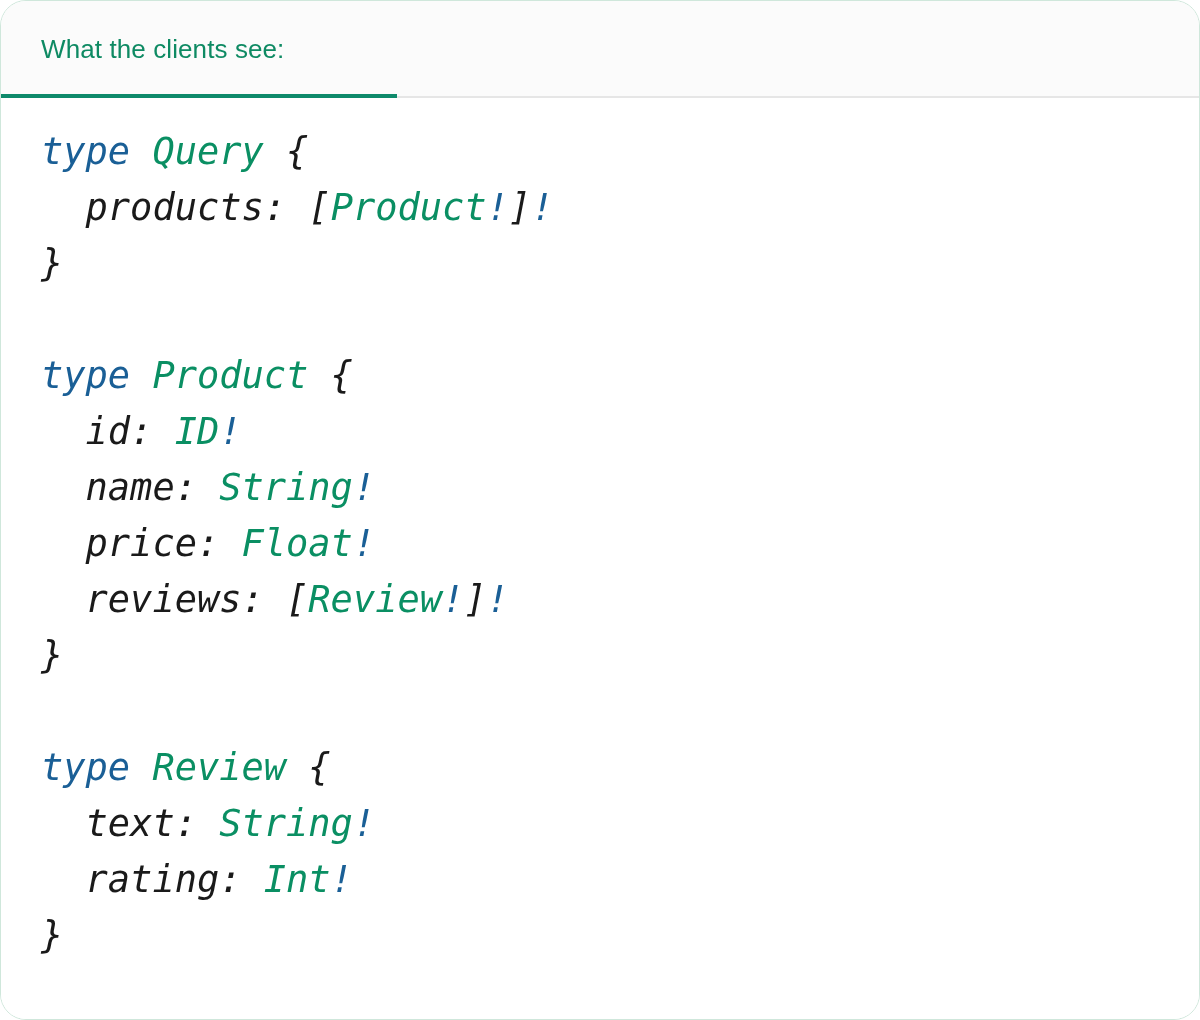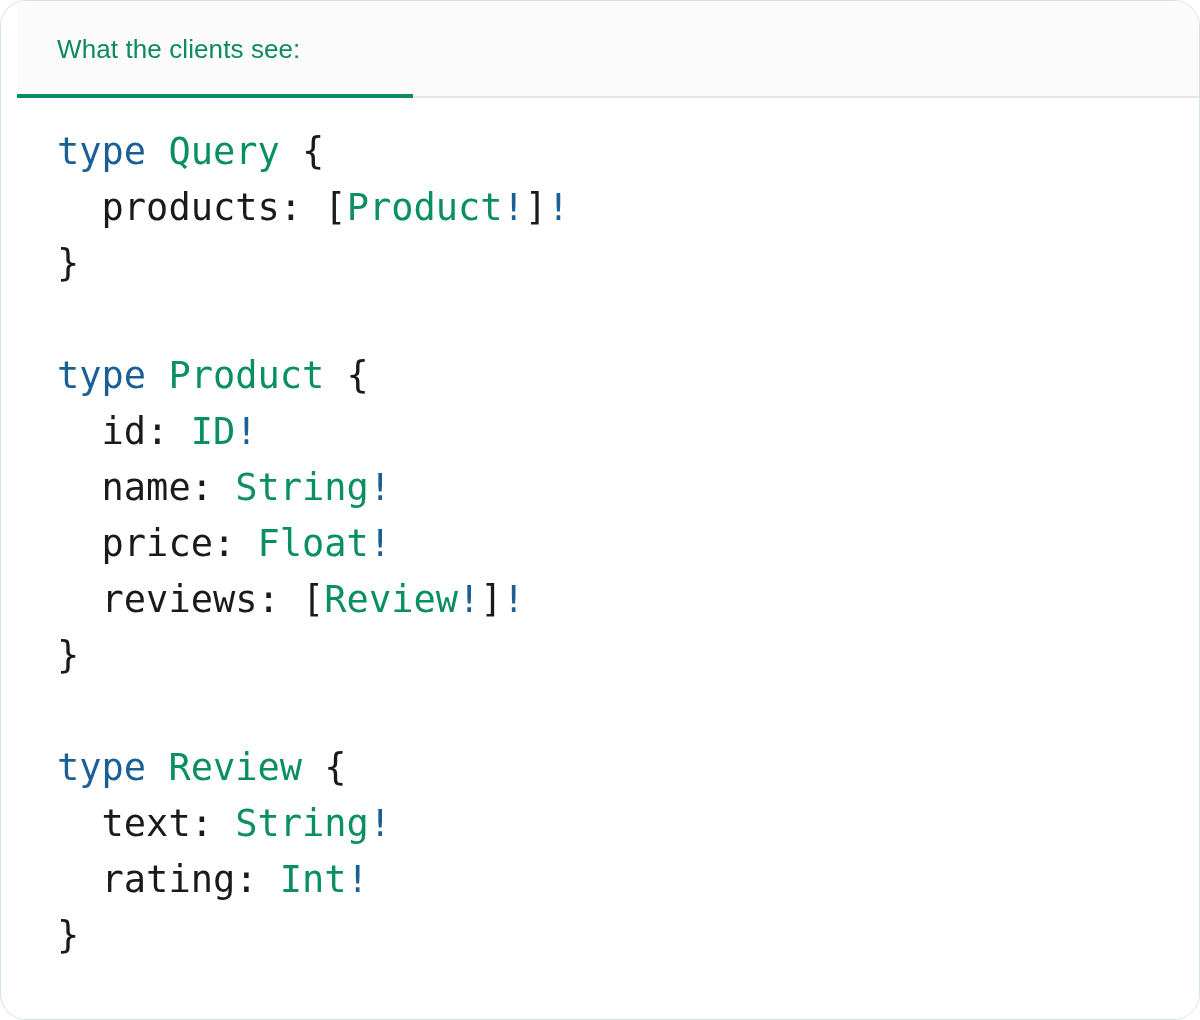--- a/index.html
+++ b/index.html
@@ -64,20 +64,21 @@
   }
 
   
   .code-area {
     position: relative;
     background: #ffffff;
     height: 921px;
     box-sizing: border-box;
     padding: 26px 0 0 0;
     overflow: hidden;
+    font-style: italic;
   }
   .code {
     margin: 0;
     padding: 0 0 0 40px;
     font-family: "DejaVu Sans Mono", "Liberation Mono", monospace;
     font-size: 37px;
     line-height: 56px;
     white-space: pre;
     color: #1a1a1a;
     letter-spacing: 0px;
@@ -89,21 +90,21 @@
   .tok-kw   { color: #1a5f96; }
   .tok-type { color: #0a8f63; }
   .tok-bang { color: #1a5f96; }
   .tok-punc { color: #1a1a1a; }
   .tok-field{ color: #1a1a1a; }
   .tok-plain{ color: #1a1a1a; }
 </style>
 </head>
 <body>
 
-<div class="card" style="border-color: rgb(207, 231, 219); background: rgb(255, 255, 255); padding-left: 16px;">
+<div class="card" style="border-color: rgb(207, 231, 219); background: rgb(255, 255, 255);">
 
   <div class="tabbar" style="background: rgb(251, 251, 251); border-bottom-color: rgb(230, 230, 230);">
     <div class="tab">
       <span class="tab-label" style="color: rgb(14, 138, 99);">What the clients see:</span>
     </div>
     <div class="tab-underline" style="background: rgb(14, 138, 107);"></div>
   </div>
 
   <div class="code-area">
     <pre class="code" id="code-root"><div class="code-line"><span class="tok-kw" style="color: rgb(26, 95, 150);">type</span><span class="tok-plain" style="color: rgb(26, 26, 26);"> </span><span class="tok-type" style="color: rgb(10, 143, 99);">Query</span><span class="tok-punc" style="color: rgb(26, 26, 26);"> {</span></div><div class="code-line"><span class="tok-plain" style="color: rgb(26, 26, 26);">  </span><span class="tok-field" style="color: rgb(26, 26, 26);">products</span><span class="tok-punc" style="color: rgb(26, 26, 26);">: </span><span class="tok-punc" style="color: rgb(26, 26, 26);">[</span><span class="tok-type" style="color: rgb(10, 143, 99);">Product</span><span class="tok-bang" style="color: rgb(26, 95, 150);">!</span><span class="tok-punc" style="color: rgb(26, 26, 26);">]</span><span class="tok-bang" style="color: rgb(26, 95, 150);">!</span></div><div class="code-line"><span class="tok-punc" style="color: rgb(26, 26, 26);">}</span></div><div class="code-line">&nbsp;</div><div class="code-line"><span class="tok-kw" style="color: rgb(26, 95, 150);">type</span><span class="tok-plain" style="color: rgb(26, 26, 26);"> </span><span class="tok-type" style="color: rgb(10, 143, 99);">Product</span><span class="tok-punc" style="color: rgb(26, 26, 26);"> {</span></div><div class="code-line"><span class="tok-plain" style="color: rgb(26, 26, 26);">  </span><span class="tok-field" style="color: rgb(26, 26, 26);">id</span><span class="tok-punc" style="color: rgb(26, 26, 26);">: </span><span class="tok-type" style="color: rgb(10, 143, 99);">ID</span><span class="tok-bang" style="color: rgb(26, 95, 150);">!</span></div><div class="code-line"><span class="tok-plain" style="color: rgb(26, 26, 26);">  </span><span class="tok-field" style="color: rgb(26, 26, 26);">name</span><span class="tok-punc" style="color: rgb(26, 26, 26);">: </span><span class="tok-type" style="color: rgb(10, 143, 99);">String</span><span class="tok-bang" style="color: rgb(26, 95, 150);">!</span></div><div class="code-line"><span class="tok-plain" style="color: rgb(26, 26, 26);">  </span><span class="tok-field" style="color: rgb(26, 26, 26);">price</span><span class="tok-punc" style="color: rgb(26, 26, 26);">: </span><span class="tok-type" style="color: rgb(10, 143, 99);">Float</span><span class="tok-bang" style="color: rgb(26, 95, 150);">!</span></div><div class="code-line"><span class="tok-plain" style="color: rgb(26, 26, 26);">  </span><span class="tok-field" style="color: rgb(26, 26, 26);">reviews</span><span class="tok-punc" style="color: rgb(26, 26, 26);">: </span><span class="tok-punc" style="color: rgb(26, 26, 26);">[</span><span class="tok-type" style="color: rgb(10, 143, 99);">Review</span><span class="tok-bang" style="color: rgb(26, 95, 150);">!</span><span class="tok-punc" style="color: rgb(26, 26, 26);">]</span><span class="tok-bang" style="color: rgb(26, 95, 150);">!</span></div><div class="code-line"><span class="tok-punc" style="color: rgb(26, 26, 26);">}</span></div><div class="code-line">&nbsp;</div><div class="code-line"><span class="tok-kw" style="color: rgb(26, 95, 150);">type</span><span class="tok-plain" style="color: rgb(26, 26, 26);"> </span><span class="tok-type" style="color: rgb(10, 143, 99);">Review</span><span class="tok-punc" style="color: rgb(26, 26, 26);"> {</span></div><div class="code-line"><span class="tok-plain" style="color: rgb(26, 26, 26);">  </span><span class="tok-field" style="color: rgb(26, 26, 26);">text</span><span class="tok-punc" style="color: rgb(26, 26, 26);">: </span><span class="tok-type" style="color: rgb(10, 143, 99);">String</span><span class="tok-bang" style="color: rgb(26, 95, 150);">!</span></div><div class="code-line"><span class="tok-plain" style="color: rgb(26, 26, 26);">  </span><span class="tok-field" style="color: rgb(26, 26, 26);">rating</span><span class="tok-punc" style="color: rgb(26, 26, 26);">: </span><span class="tok-type" style="color: rgb(10, 143, 99);">Int</span><span class="tok-bang" style="color: rgb(26, 95, 150);">!</span></div><div class="code-line"><span class="tok-punc" style="color: rgb(26, 26, 26);">}</span></div></pre>

